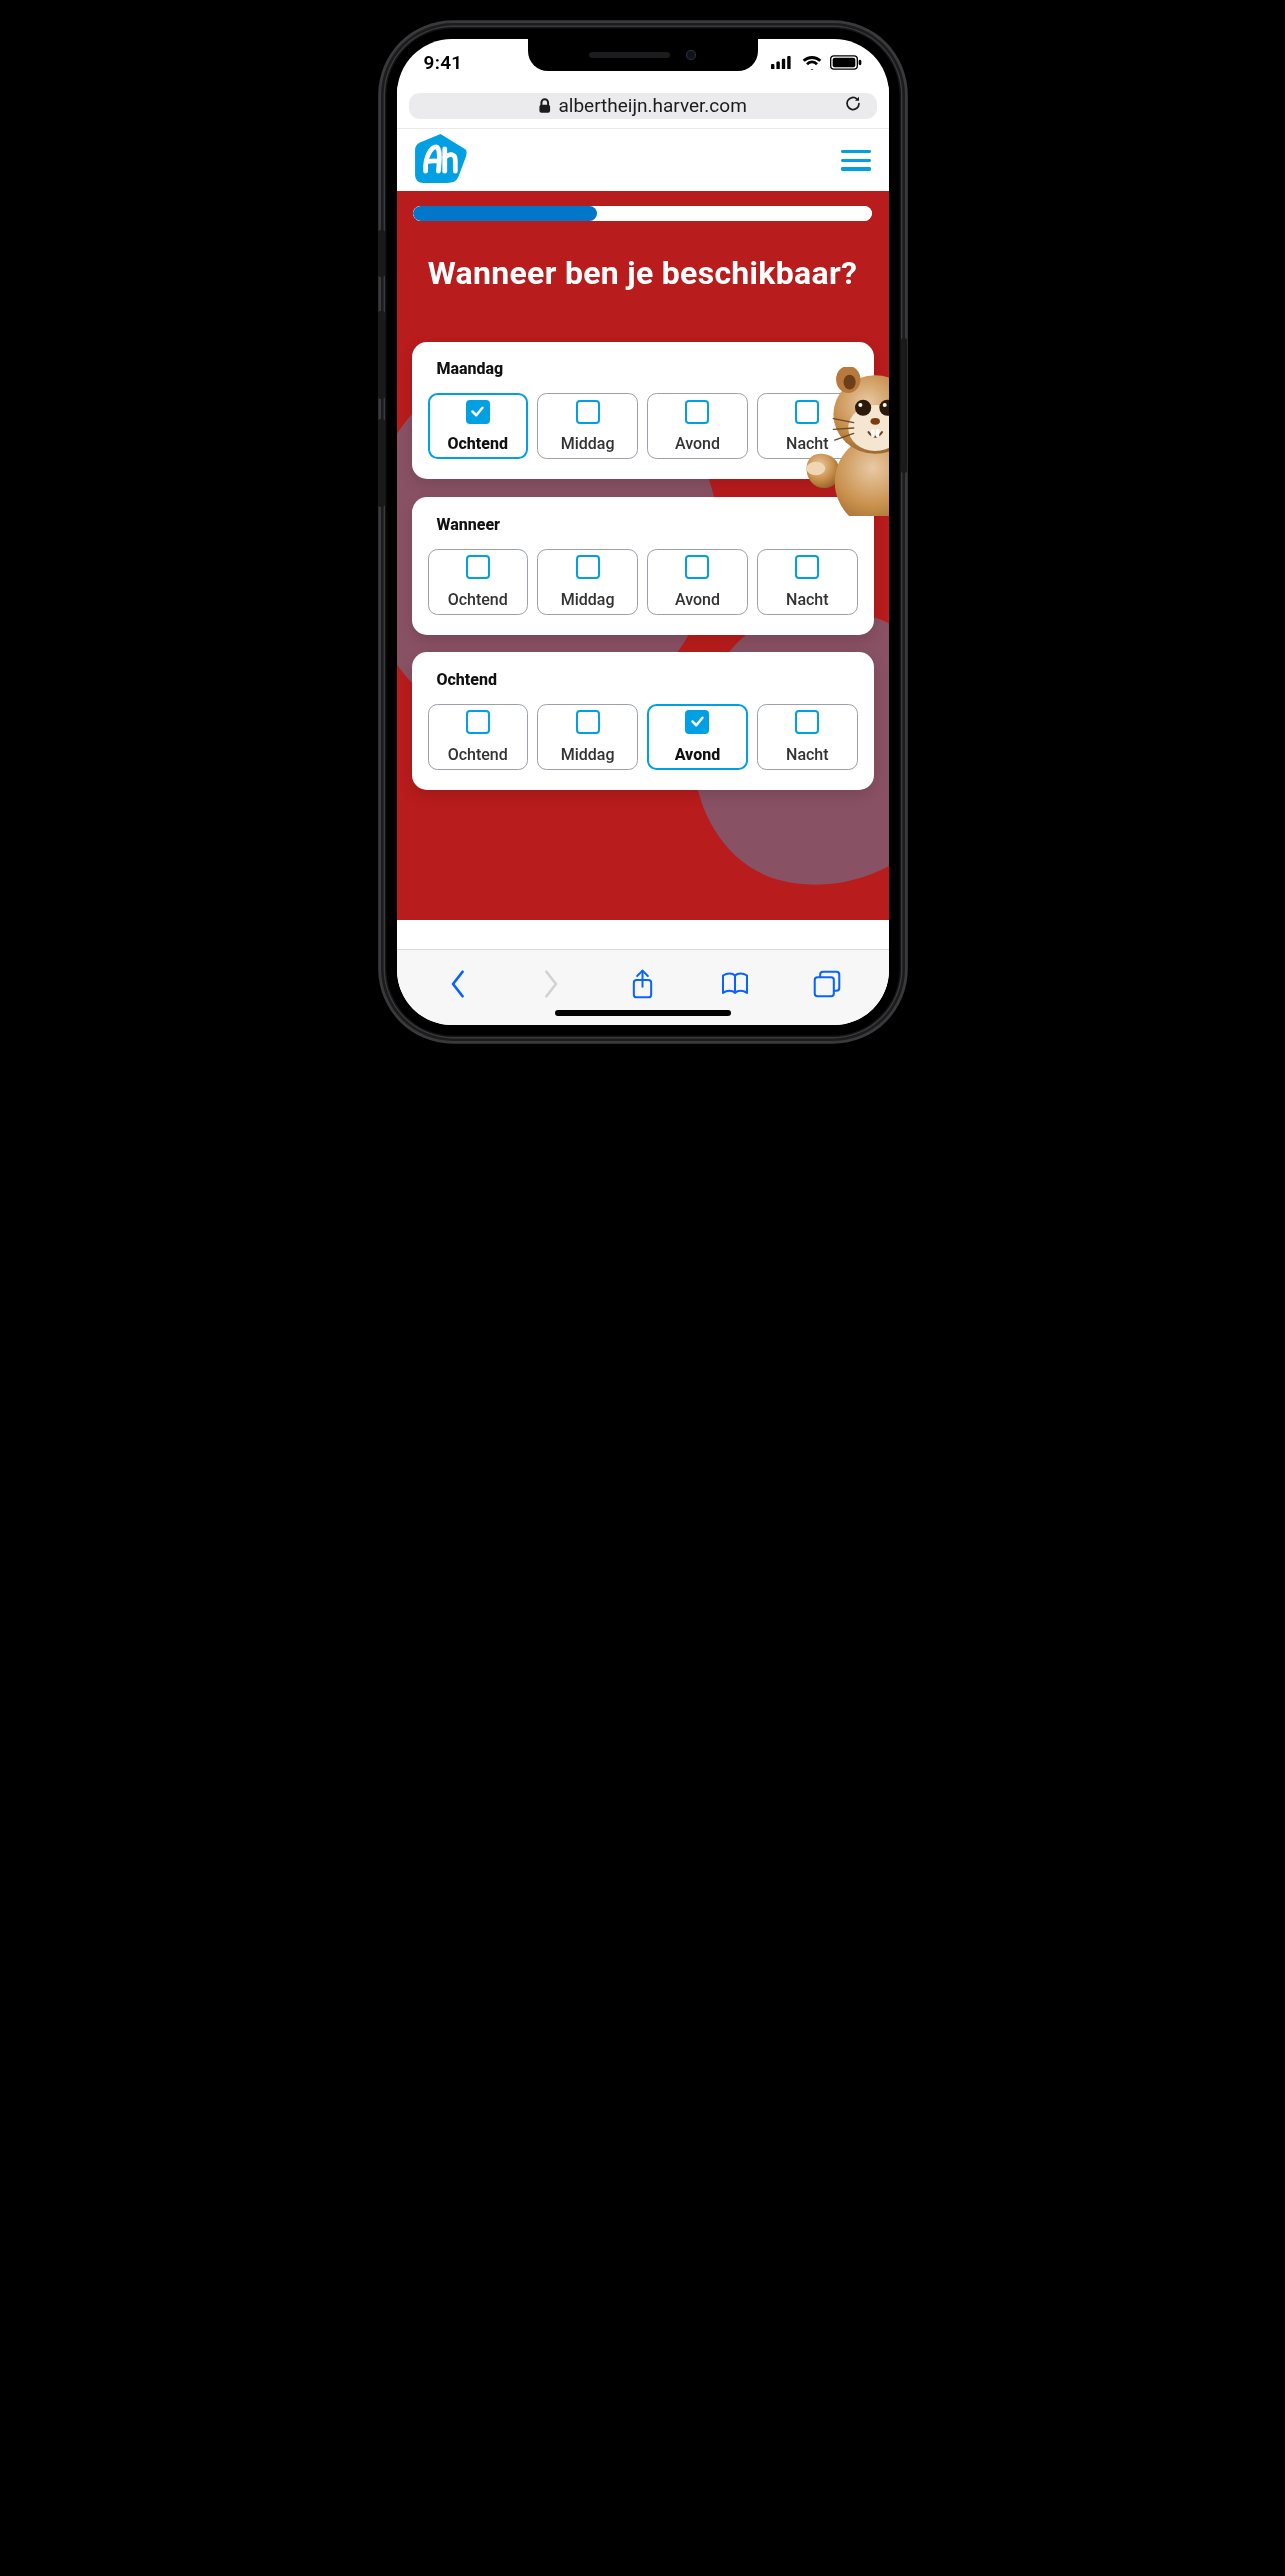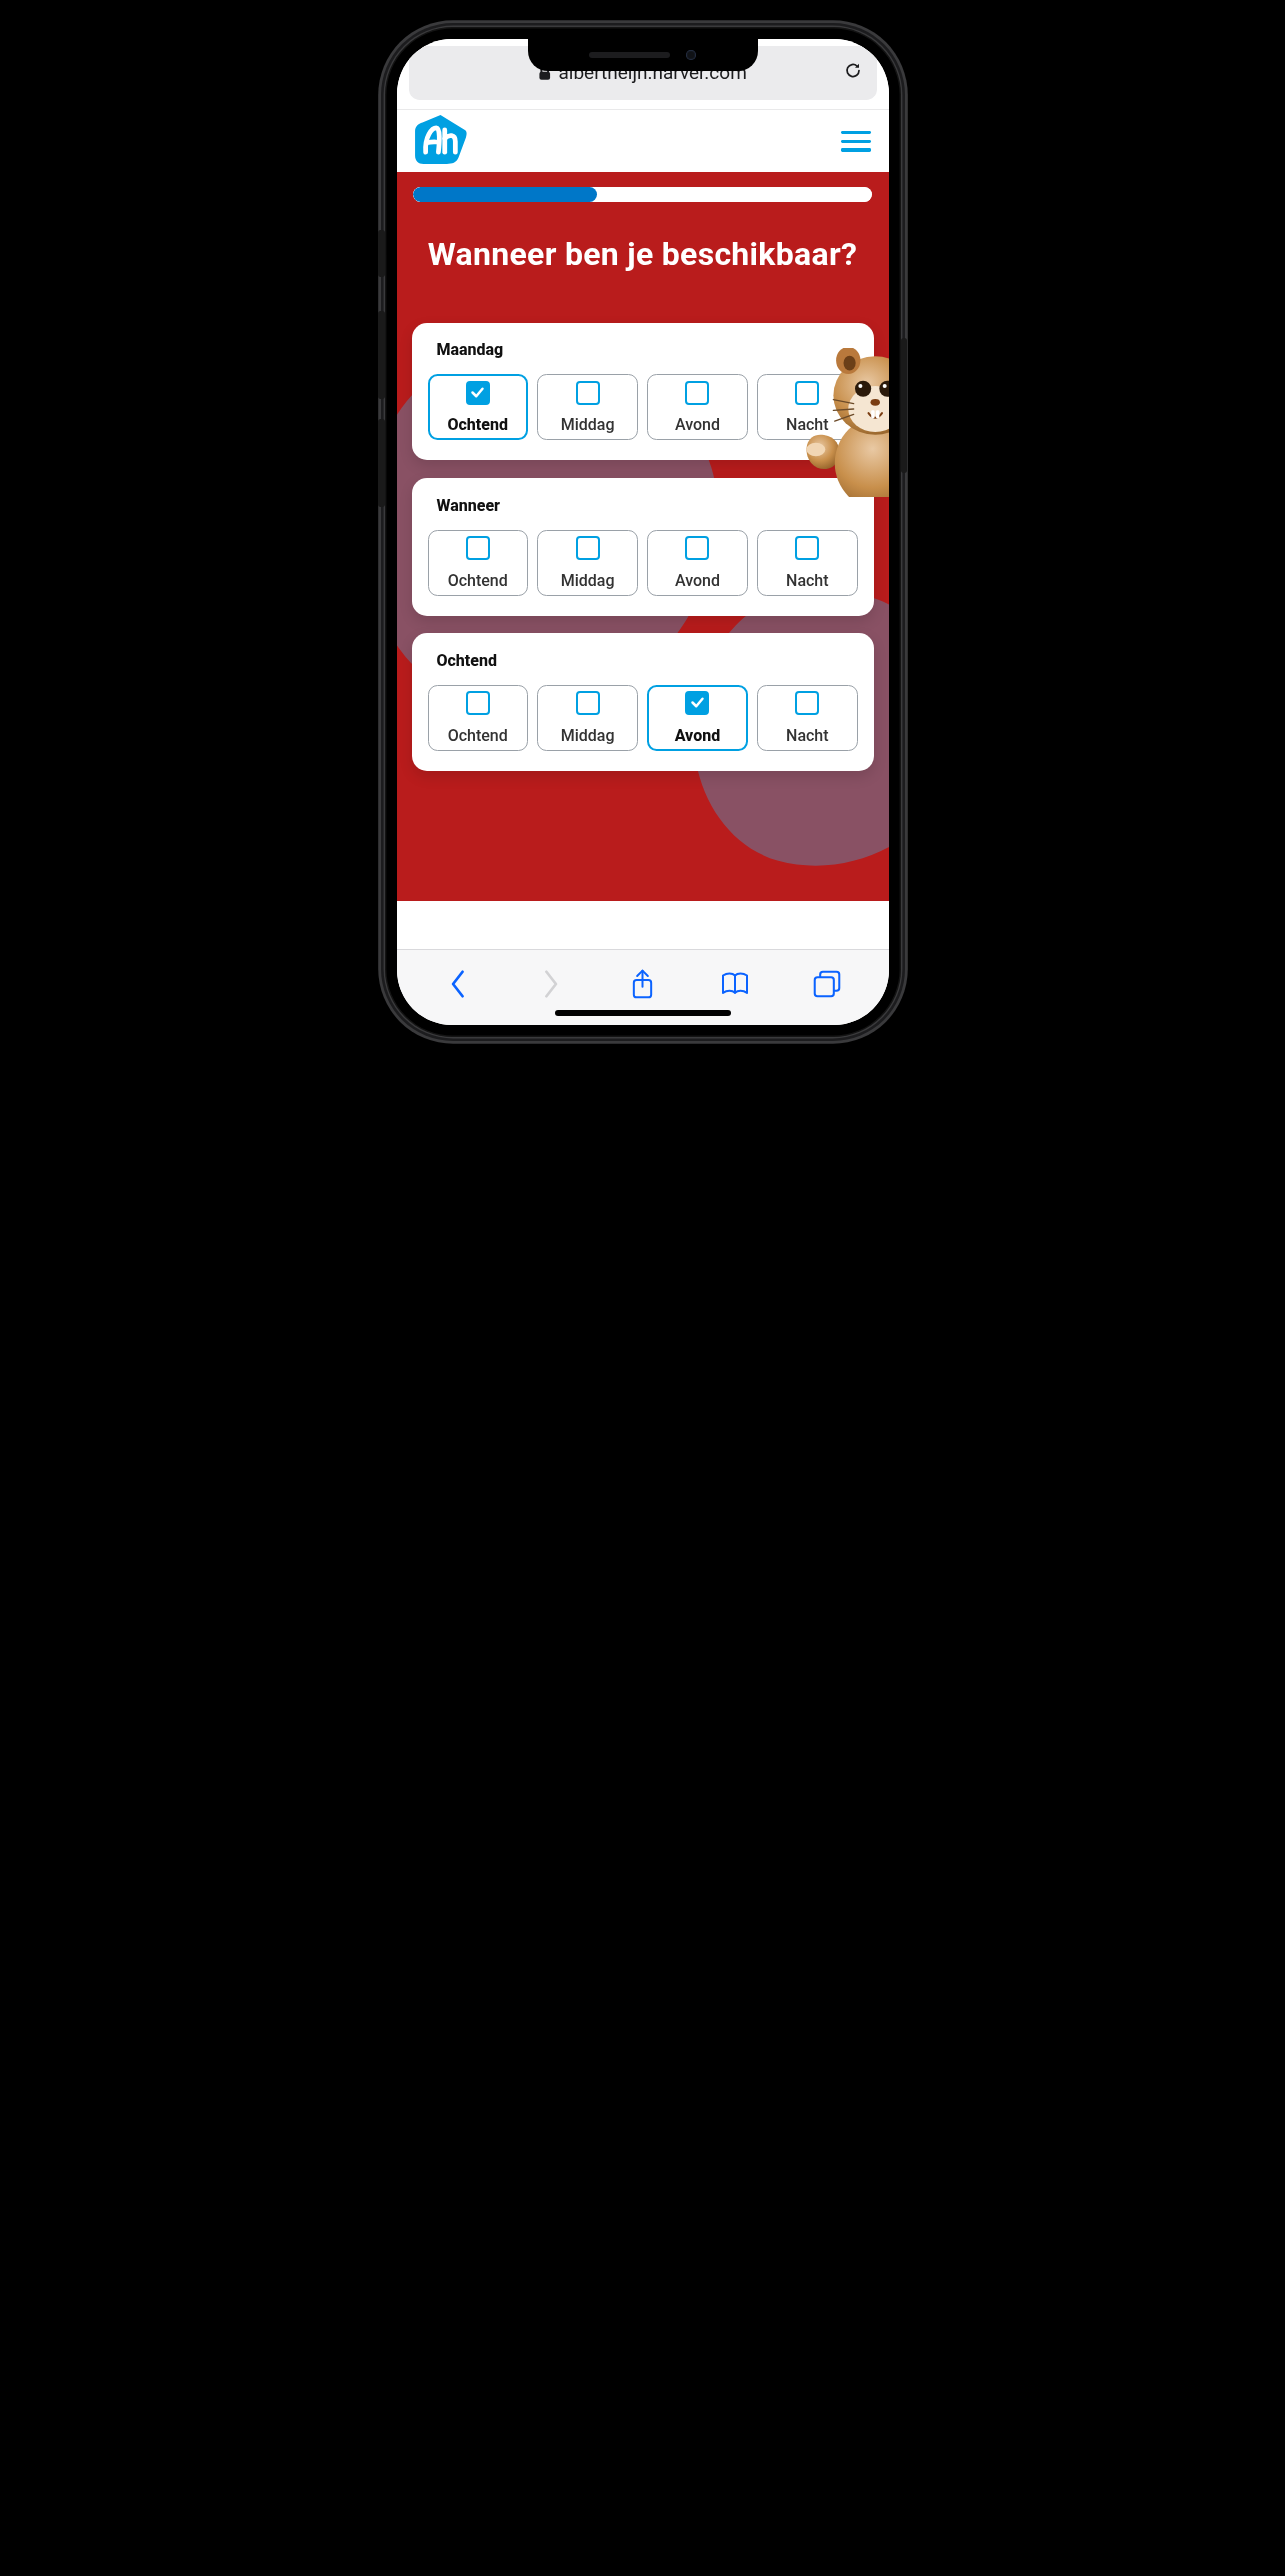--- a/index.html
+++ b/index.html
@@ -64,21 +64,21 @@
   .statusbar .time{font-size:19px;letter-spacing:0.3px;}
   .status-icons{display:flex;align-items:center;gap:8px;}
   .status-icons svg{display:block;}
 
   
   .safari-address{
     padding:6.8px 12px 9.5px;
     background:#fff;
   }
   .address-pill{
-    height:54px;background:#ebebed;border-radius:10.8px;
+    height:26px;background:#ebebed;border-radius:10.8px;
     display:flex;align-items:center;justify-content:center;position:relative;
     font-size:19px;color:#1c1c1e;
   }
   .address-pill .url{display:flex;align-items:center;gap:6.8px;}
   .reload{position:absolute;right:13.5px;top:50%;transform:translateY(-50%);}
 
   
   .site-header{
     height:63px;background:#fff;
     display:flex;align-items:center;justify-content:space-between;
@@ -164,20 +164,41 @@
   <div class="btn-side vol2"></div>
   <div class="btn-side power"></div>
 
   <div class="screen">
 
     <div class="notch">
       <div class="speaker"></div>
       <div class="camera"></div>
     </div>
 
+    <div class="statusbar">
+      <div class="time">9:41</div>
+      <div class="status-icons">
+        <svg width="23" height="13.5" viewBox="0 0 34 20">
+          <rect x="0" y="12" width="5" height="8" rx="1.5" fill="#000"></rect>
+          <rect x="8" y="8" width="5" height="12" rx="1.5" fill="#000"></rect>
+          <rect x="16" y="4" width="5" height="16" rx="1.5" fill="#000"></rect>
+          <rect x="24" y="0" width="5" height="20" rx="1.5" fill="#000"></rect>
+        </svg>
+        <svg width="20" height="15" viewBox="0 0 30 22">
+          <path d="M15 21 a3 3 0 1 0 0.001 0 Z" fill="#000"></path>
+          <path d="M6 12 a12 12 0 0 1 18 0 l-3 3 a8 8 0 0 0 -12 0 Z" fill="#000"></path>
+          <path d="M1 7 a20 20 0 0 1 28 0 l-3 3 a16 16 0 0 0 -22 0 Z" fill="#000"></path>
+        </svg>
+        <svg width="32" height="15" viewBox="0 0 48 22">
+          <rect x="1" y="1" width="40" height="20" rx="5" fill="none" stroke="#000" stroke-width="2"></rect>
+          <rect x="4" y="4" width="34" height="14" rx="3" fill="#000"></rect>
+          <rect x="43" y="7" width="4" height="8" rx="2" fill="#000"></rect>
+        </svg>
+      </div>
+    </div>
 
     <div class="safari-address">
       <div class="address-pill">
         <div class="url">
           <svg width="13.5" height="16" viewBox="0 0 20 24">
             <rect x="2" y="10" width="16" height="12" rx="3" fill="#1c1c1e"></rect>
             <path d="M5 10 V7 a5 5 0 0 1 10 0 V10" fill="none" stroke="#1c1c1e" stroke-width="3" stroke-linecap="round"></path>
           </svg>
           <span>albertheijn.harver.com</span>
         </div>

